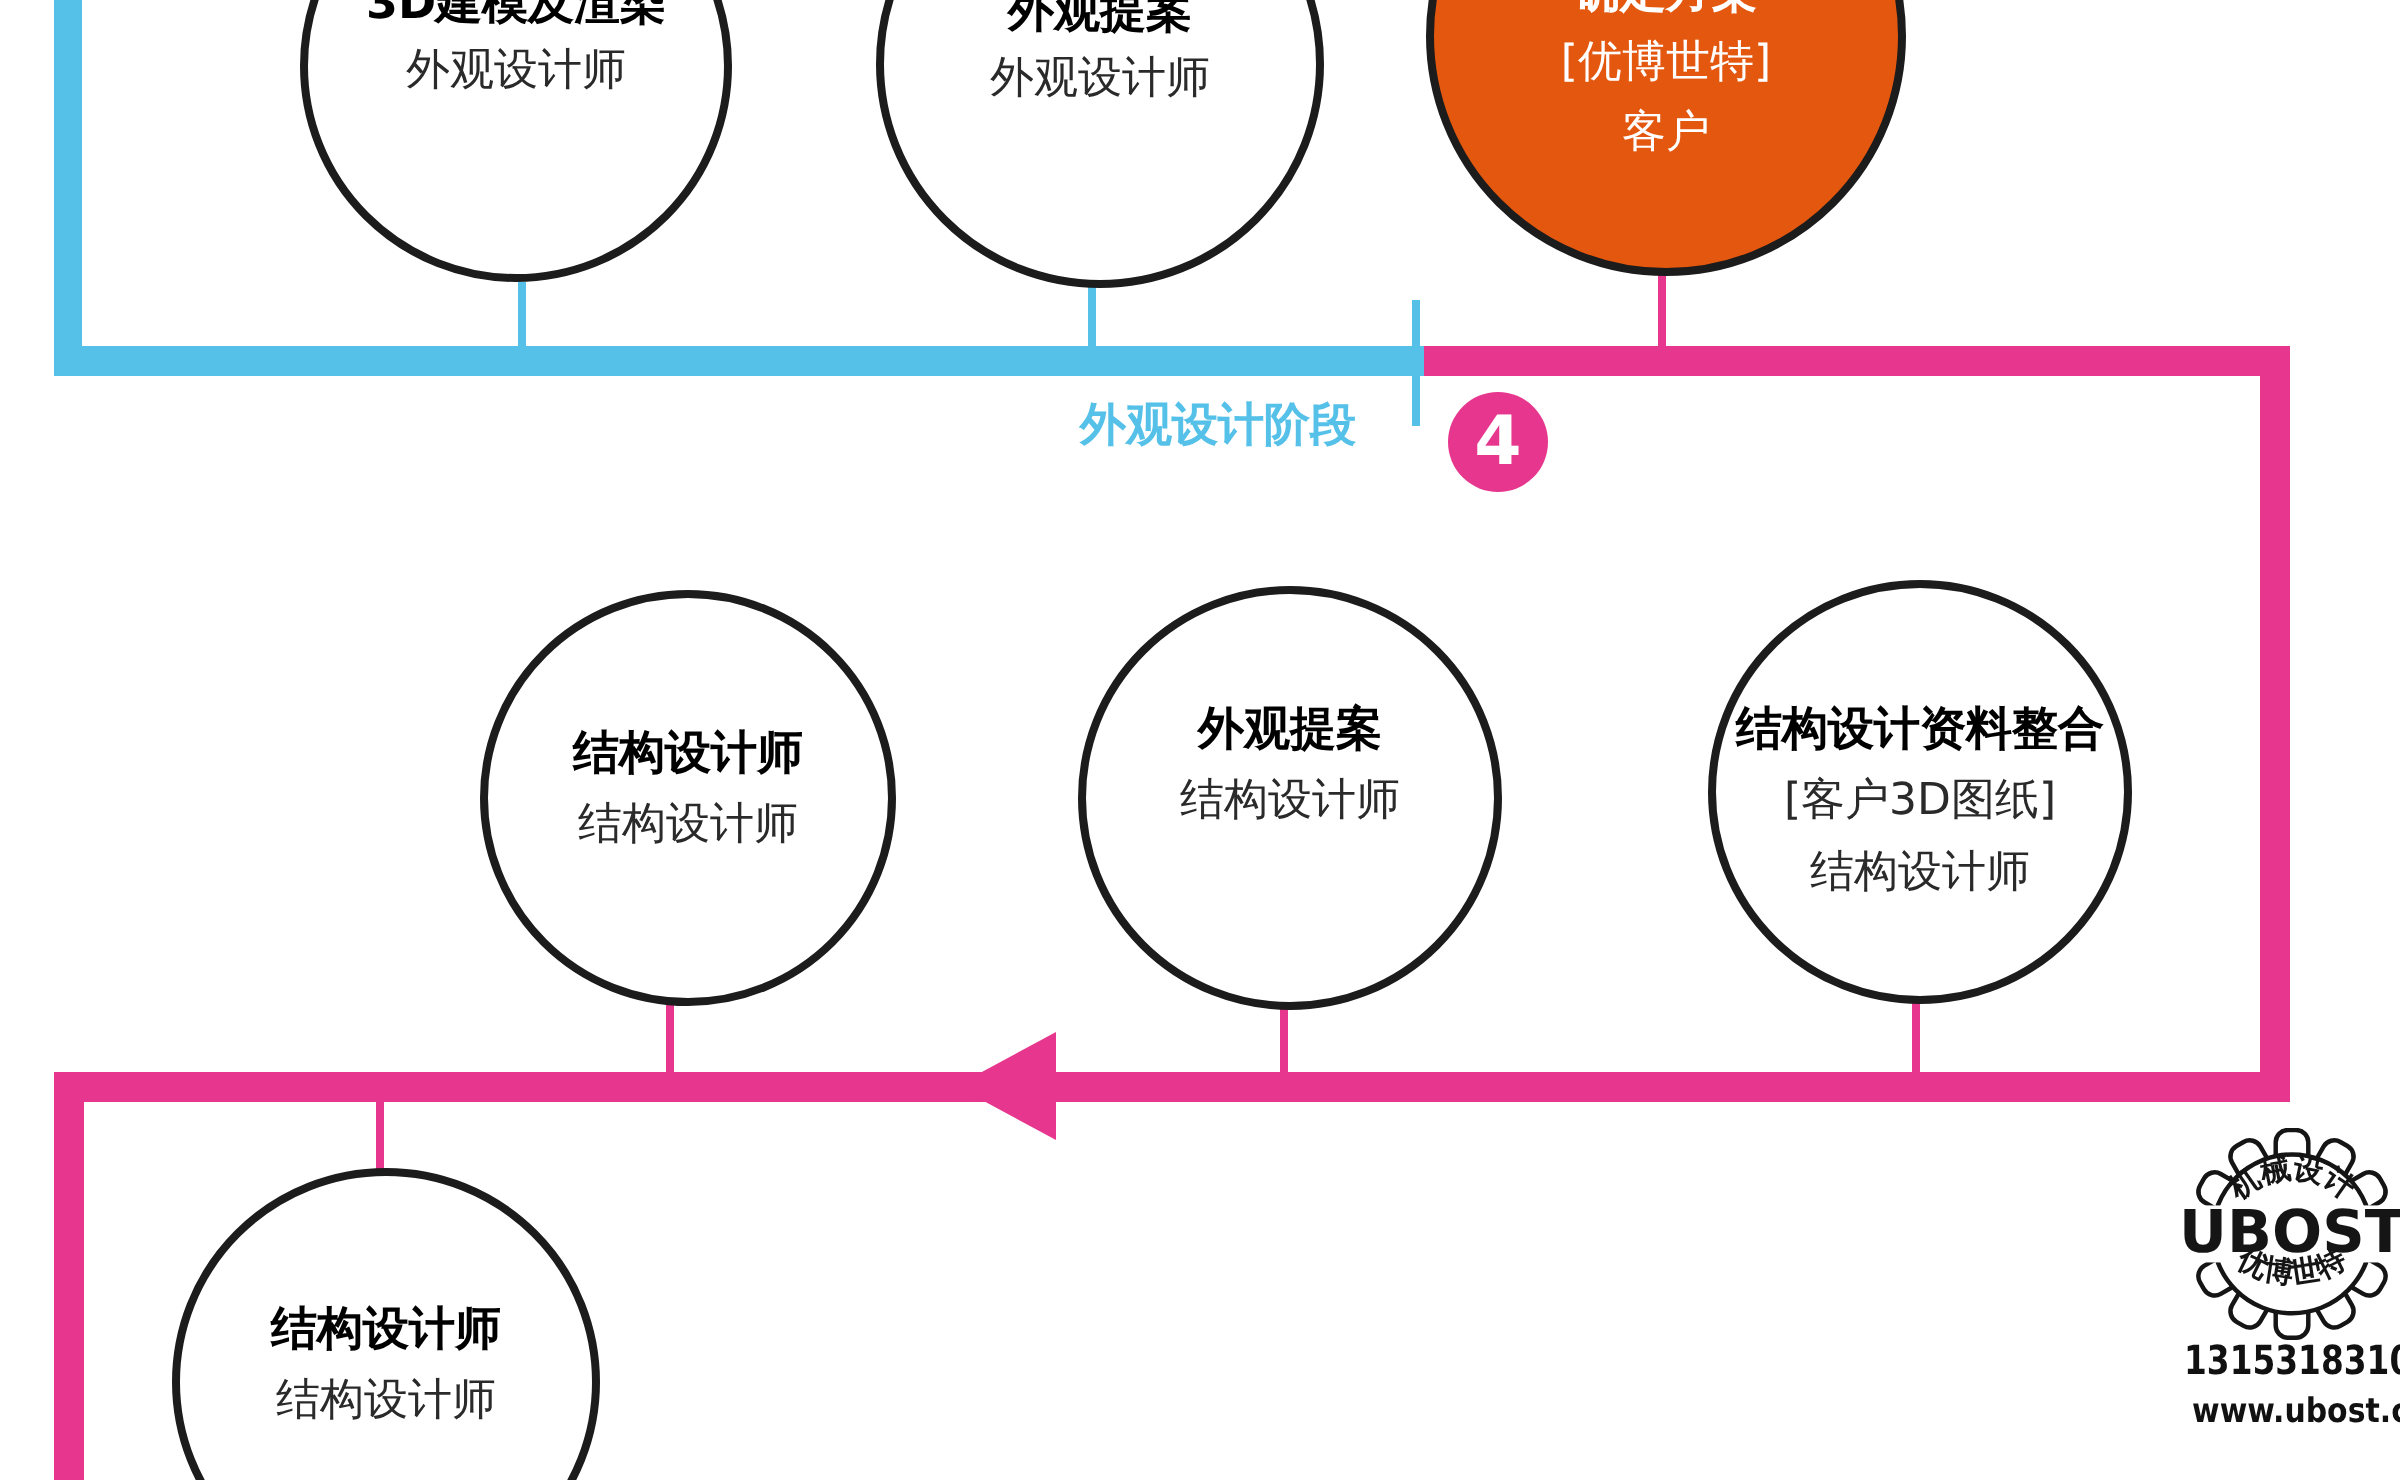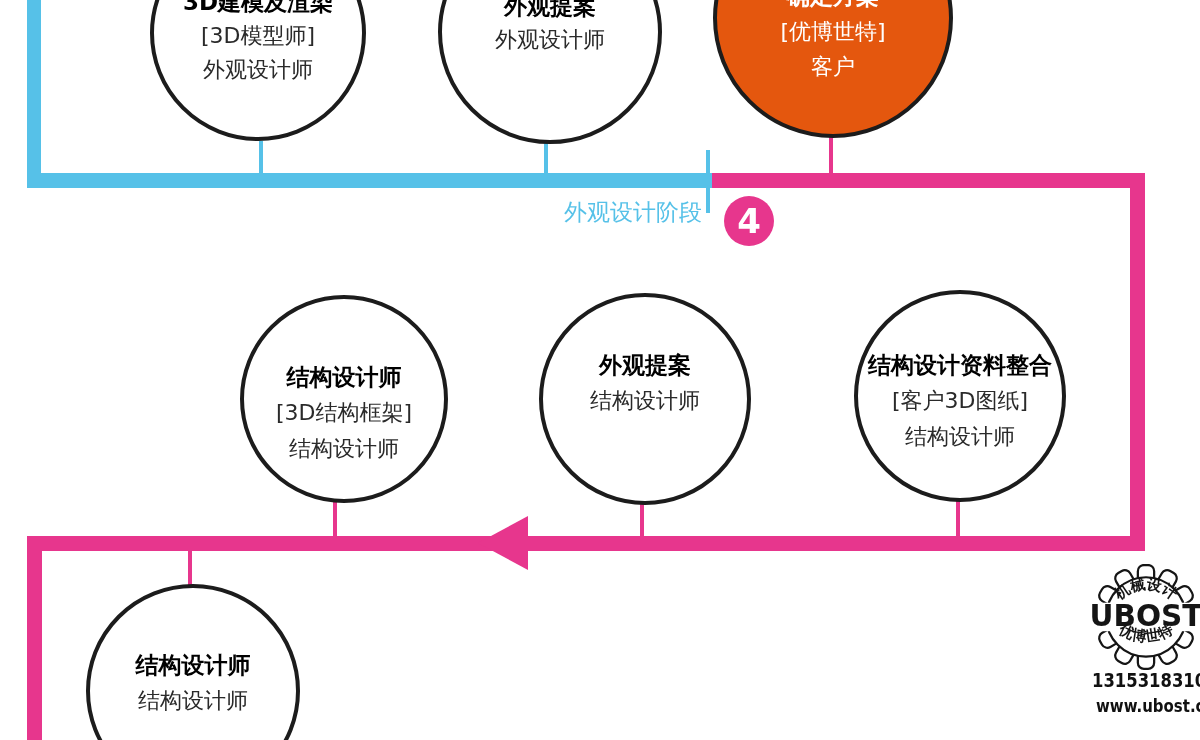--- a/index.html
+++ b/index.html
@@ -10,22 +10,22 @@
   .pink{background:#E7368D;}
   .conn{position:absolute;width:4px;}
   .conn.blue{background:#56C1E8;}
   .conn.pink{background:#E7368D;}
   .node{position:absolute;border-radius:50%;background:#fff;border:4px solid #1c1c1c;box-sizing:border-box;}
   .node.orange{background:#E4570E;}
   .node-text{position:absolute;left:0;right:0;text-align:center;line-height:34px;font-size:22px;color:#2a2a2a;}
   .node-text.lh36{line-height:36px;}
   .node-text .ttl{font-weight:bold;font-size:23px;color:#000;}
   .node.orange .node-text, .node.orange .node-text .ttl{color:#fff;}
-  .phase-label{position:absolute;left:540px;top:197px;width:162px;text-align:right;
-               color:#56C1E8;font-size:23px;font-weight:400;}
+  .phase-label{position:absolute;left:540px;top:197px;width:162px;
+               color:#56C1E8;font-size:23px;font-weight:700;}
   .badge{position:absolute;left:724px;top:196px;width:50px;height:50px;border-radius:50%;
          background:#E7368D;color:#fff;font-size:34px;font-weight:bold;display:flex;
          align-items:center;justify-content:center;}
   .arrow-left{position:absolute;left:478px;top:516px;width:0;height:0;
               border-top:27px solid transparent;border-bottom:27px solid transparent;
               border-right:50px solid #E7368D;}
   .logo{position:absolute;left:1090px;top:564px;width:112px;color:#1a1a1a;}
   .logo svg{display:block;}
   .logo-phone{position:absolute;left:1092px;top:668px;font-size:20px;font-weight:600;
               letter-spacing:0px;transform:scaleX(0.82);transform-origin:left;white-space:nowrap;color:#111;}
@@ -54,21 +54,20 @@
   <div class="conn pink" style="left:640px;top:503px;height:35px;"></div>
   <div class="conn pink" style="left:956px;top:500px;height:38px;"></div>
   <div class="conn pink" style="left:188px;top:549px;height:37px;"></div>
 
   <div class="phase-label">外观设计阶段</div>
   <div class="badge">4</div>
 
   <div class="node" style="left:150px;top:-75px;width:216px;height:216px;">
     <div class="node-text" style="top:56px;">
       <div class="ttl">3D建模及渲染</div>
-      <div>[3D模型师]</div>
       <div>外观设计师</div>
     </div>
   </div>
 
   <div class="node" style="left:438px;top:-80px;width:224px;height:224px;">
     <div class="node-text" style="top:65px;">
       <div class="ttl">外观提案</div>
       <div>外观设计师</div>
     </div>
   </div>
@@ -77,21 +76,20 @@
     <div class="node-text" style="top:77px;line-height:35px;">
       <div class="ttl">确定方案</div>
       <div>[优博世特]</div>
       <div>客户</div>
     </div>
   </div>
 
   <div class="node" style="left:240px;top:295px;width:208px;height:208px;">
     <div class="node-text lh36" style="top:60px;">
       <div class="ttl">结构设计师</div>
-      <div>[3D结构框架]</div>
       <div>结构设计师</div>
     </div>
   </div>
 
   <div class="node" style="left:539px;top:293px;width:212px;height:212px;">
     <div class="node-text lh36" style="top:50px;">
       <div class="ttl">外观提案</div>
       <div>结构设计师</div>
     </div>
   </div>

